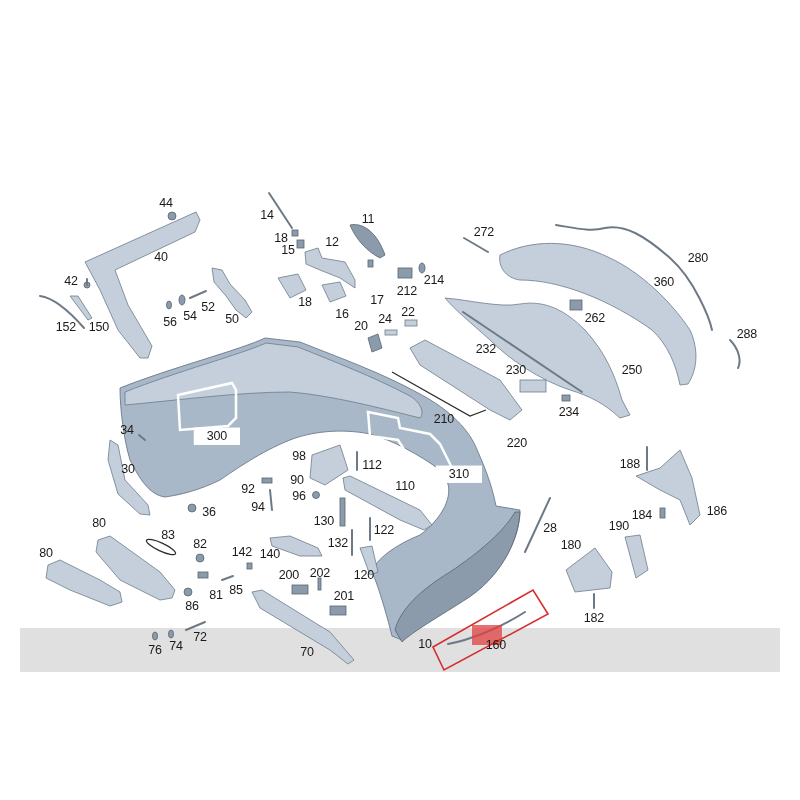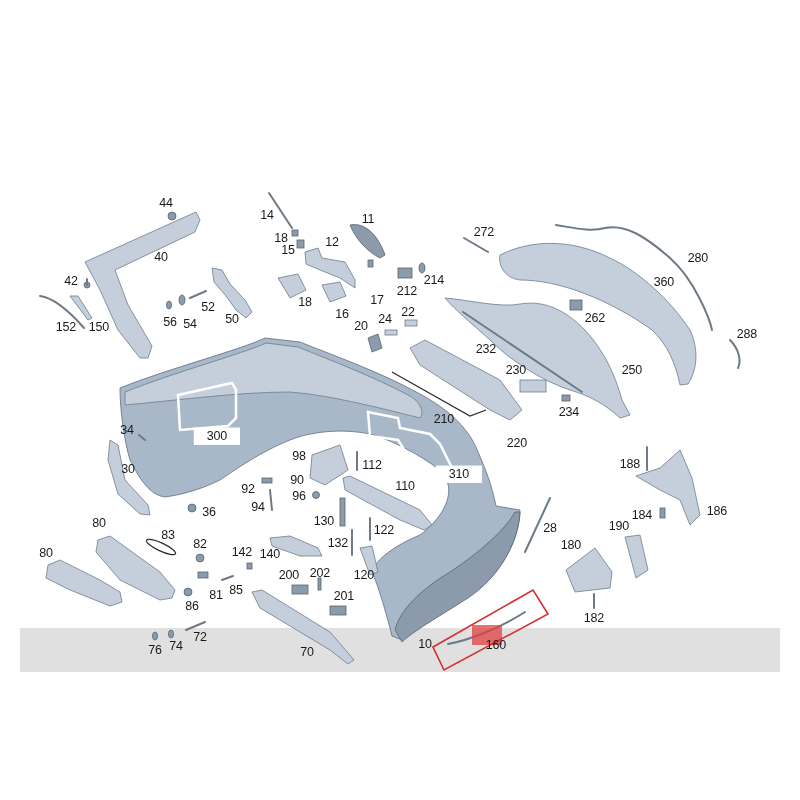--- a/index.html
+++ b/index.html
@@ -144,21 +144,21 @@
     </g>
   </svg>
 
   <div id="callouts">
       <div class="callout" style="left: 166px; top: 203px;">44</div>
       <div class="callout" style="left: 161px; top: 257px;">40</div>
       <div class="callout" style="left: 71px; top: 281px;">42</div>
       <div class="callout" style="left: 66px; top: 327px;">152</div>
       <div class="callout" style="left: 99px; top: 327px;">150</div>
       <div class="callout" style="left: 170px; top: 322px;">56</div>
-      <div class="callout" style="left: 190px; top: 324px;">54</div>
+      <div class="callout" style="left: 190px; top: 316px;">54</div>
       <div class="callout" style="left: 208px; top: 307px;">52</div>
       <div class="callout" style="left: 232px; top: 319px;">50</div>
       <div class="callout" style="left: 267px; top: 215px;">14</div>
       <div class="callout" style="left: 281px; top: 238px;">18</div>
       <div class="callout" style="left: 288px; top: 250px;">15</div>
       <div class="callout" style="left: 332px; top: 242px;">12</div>
       <div class="callout" style="left: 368px; top: 219px;">11</div>
       <div class="callout" style="left: 377px; top: 280px; margin-top: 20px;">17</div>
       <div class="callout" style="left: 407px; top: 291px;">212</div>
       <div class="callout" style="left: 434px; top: 280px;">214</div>

